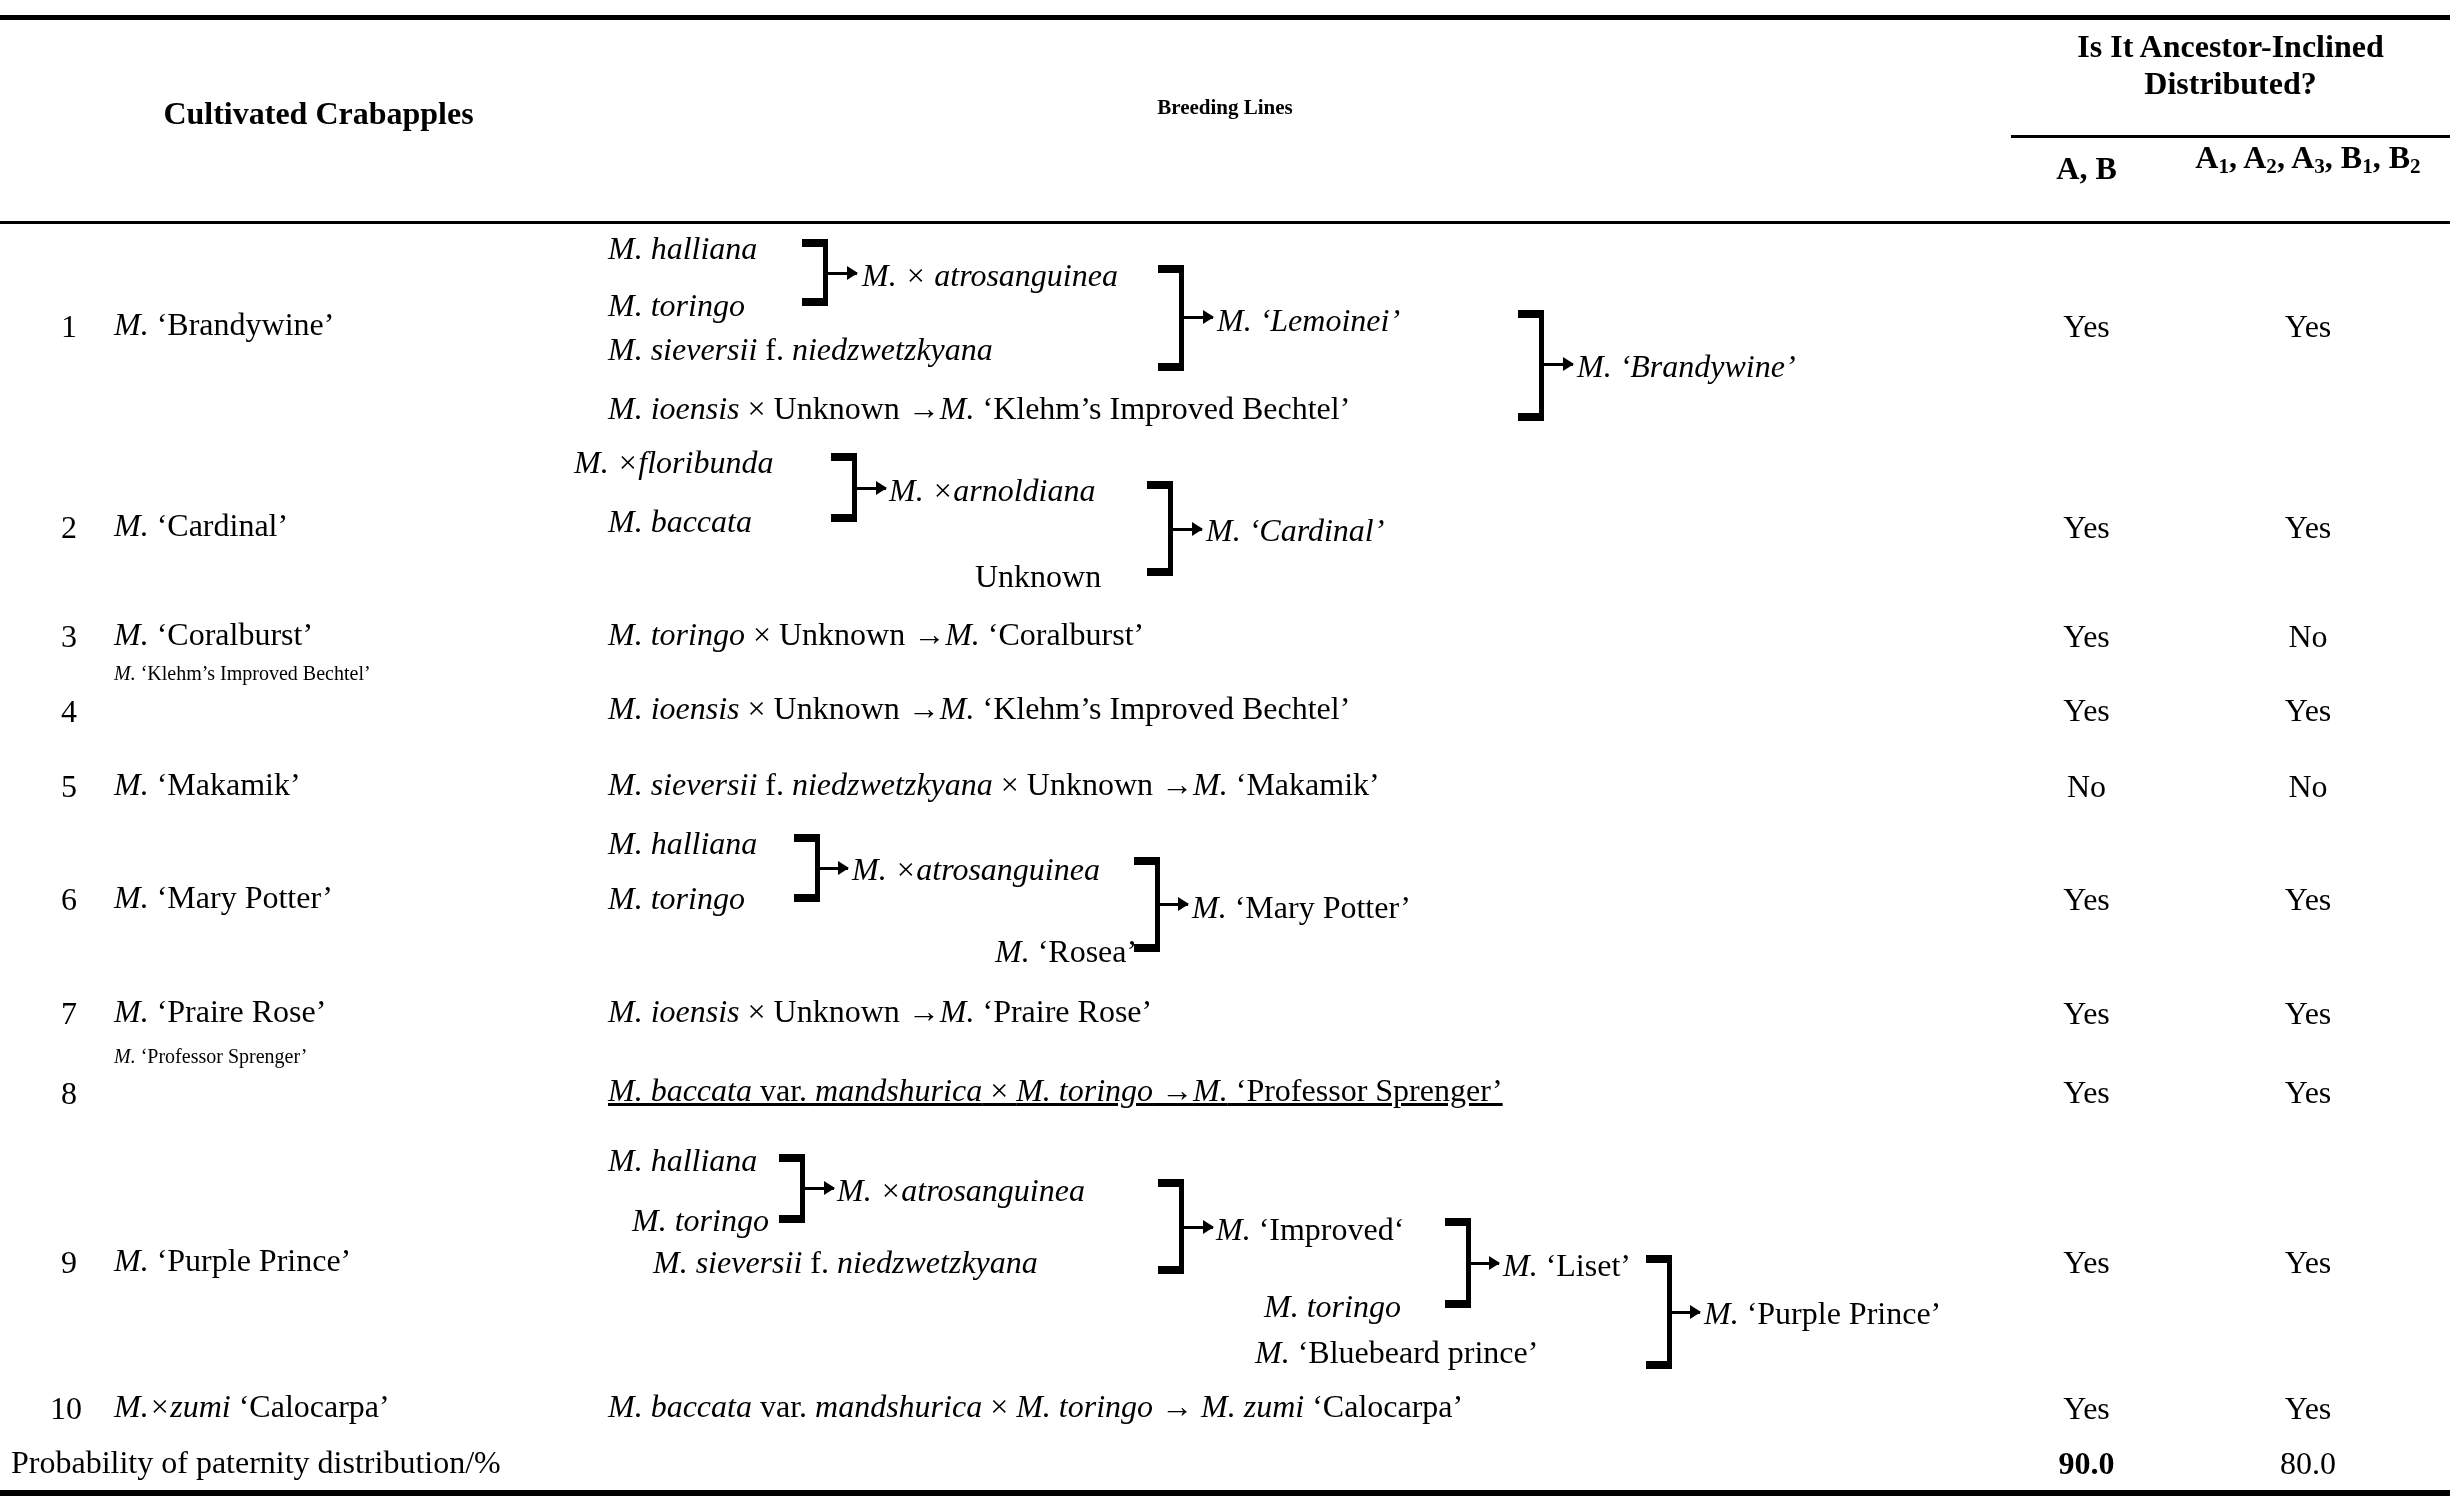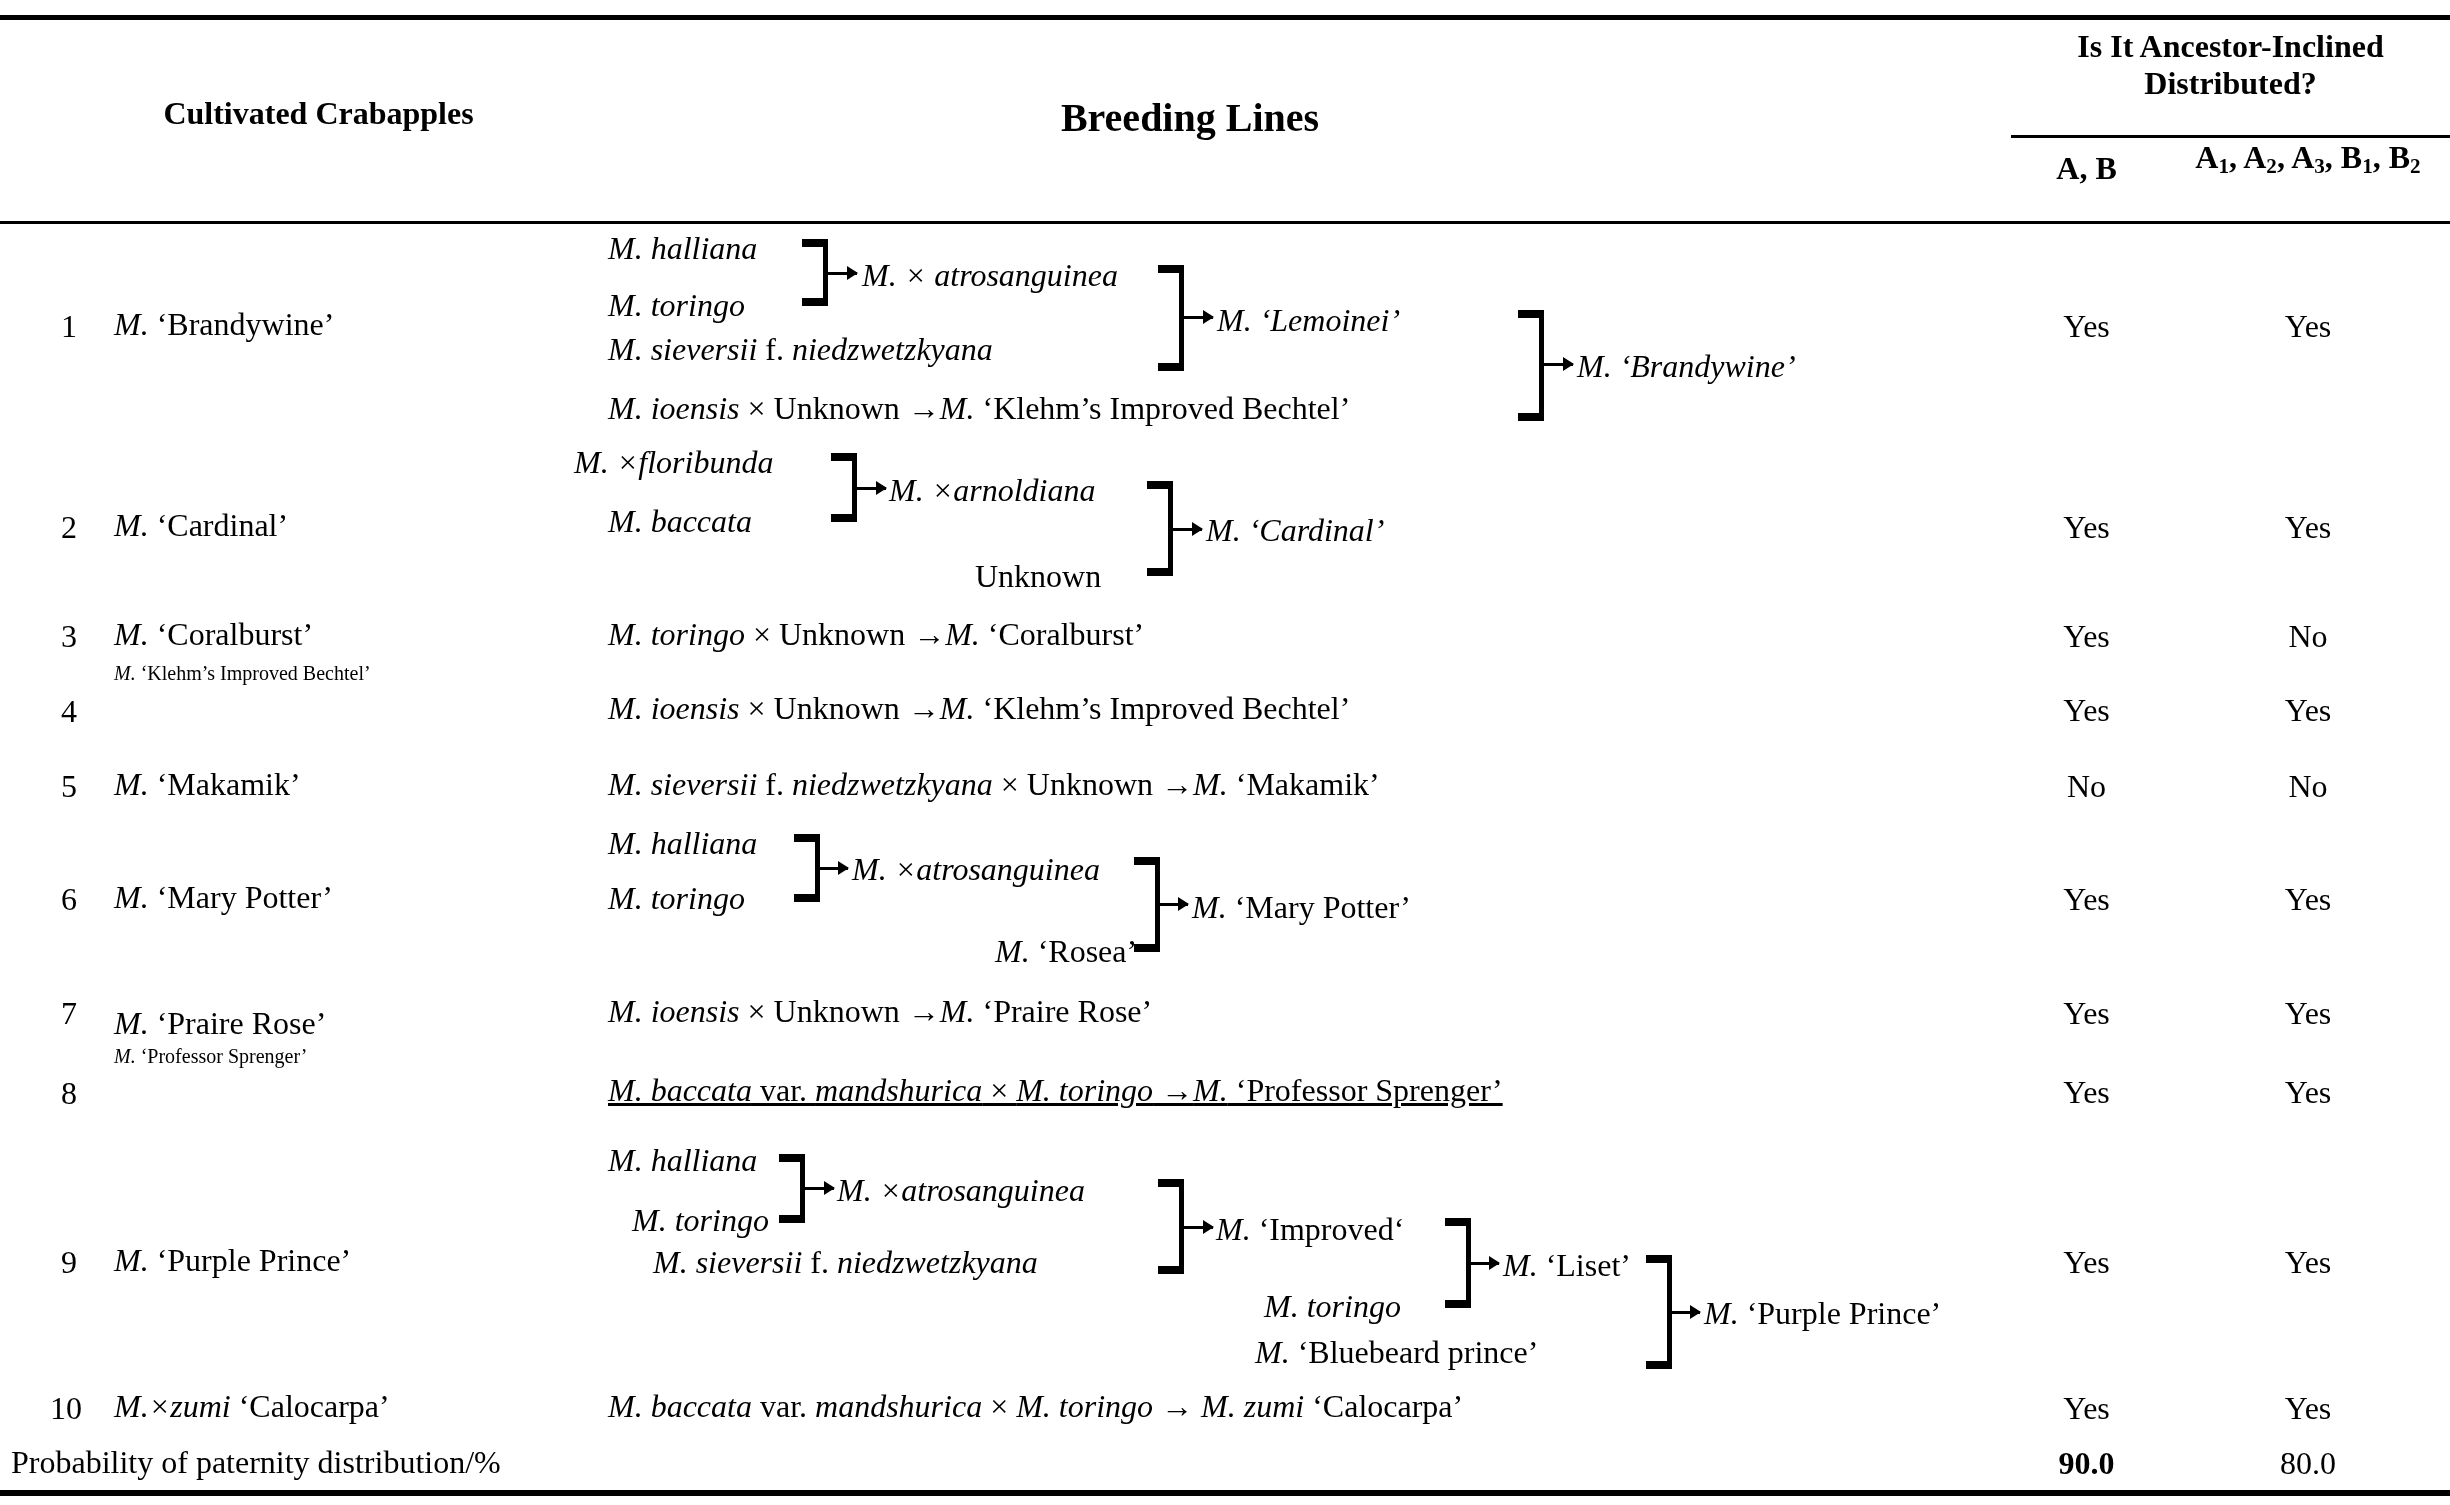--- a/index.html
+++ b/index.html
@@ -36,21 +36,21 @@
   }
 
   
   .hdr {
     position: absolute;
     font-weight: bold;
     text-align: center;
     line-height: 1.16;
   }
   .hdr-crab  { left: 83px;  top: 95px; width: 471px;  font-size: 32px; }
-  .hdr-breed { left: 719px; top: 95px; width: 942px; font-size: 40px; }
+  .hdr-breed { left: 754px; top: 95px; width: 942px; font-size: 21px; }
   .hdr-anc   { left: 2011px; top: 15.5px;  width: 439px;  font-size: 32px; padding-top: 12.2px; }
   .hdr-ab    { left: 2017px; top: 150px; width: 139px;  font-size: 32px; }
   .hdr-a123  { left: 2178px; top: 139px; width: 260px;  font-size: 32px; line-height: 1.18; }
   .hdr-a123 sub { font-size: 0.66em; vertical-align: baseline; position: relative; top: 0.26em; }
 
   
   .t {
     position: absolute;
     font-size: 32px;
     line-height: 1.05;
@@ -224,21 +224,21 @@
     <span class="spine"></span>
     <span class="stub-b"></span>
 </div>
 <div class="arr" style="left:1159px; top:903px; width:29px;"></div>
 <div class="t" style="left:1192px; top:891px;"><span class="it">M.</span> <span>‘Mary Potter’</span></div>
 
 <div class="ans ans-ab" style="top:881px;">Yes</div>
 <div class="ans ans-a123" style="top:881px;">Yes</div>
 
 <div class="num" style="left:61px; top:995px;">7</div>
-<div class="t" style="left:114px; top:995px;margin-top:12px;"><span class="it">M.</span> <span>‘Praire Rose’</span></div>
+<div class="t" style="left:114px; top:995px;"><span class="it">M.</span> <span>‘Praire Rose’</span></div>
 <div class="t" style="left:608px; top:995px;"><span class="it">M. ioensis</span><span> × Unknown →</span><span class="it">M.</span><span> ‘Praire Rose’</span></div>
 <div class="ans ans-ab" style="top:995px;">Yes</div>
 <div class="ans ans-a123" style="top:995px;">Yes</div>
 
 <div class="num" style="left:61px; top:1075px;">8</div>
 <div class="wrapname" style="left:114px; top:1045px;"><span class="it">M.</span> <span>‘Professor Sprenger’</span></div>
 <div class="t" style="left:608px; top:1074px;text-decoration:underline;"><span class="it">M. baccata</span><span> var. </span><span class="it">mandshurica</span><span> × </span><span class="it">M. toringo</span><span> →</span><span class="it">M.</span><span> ‘Professor Sprenger’</span></div>
 <div class="ans ans-ab" style="top:1074px;">Yes</div>
 <div class="ans ans-a123" style="top:1074px;">Yes</div>
 

